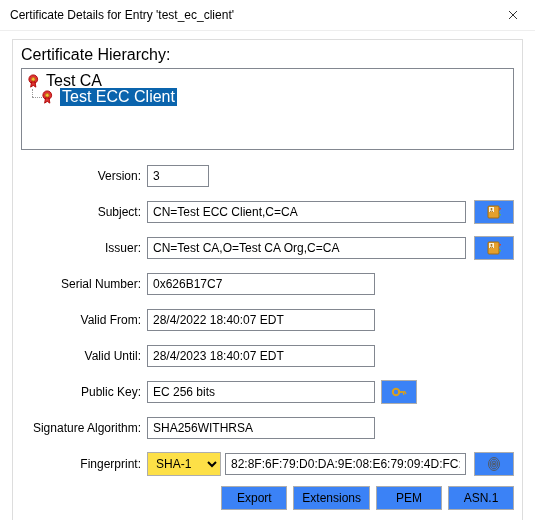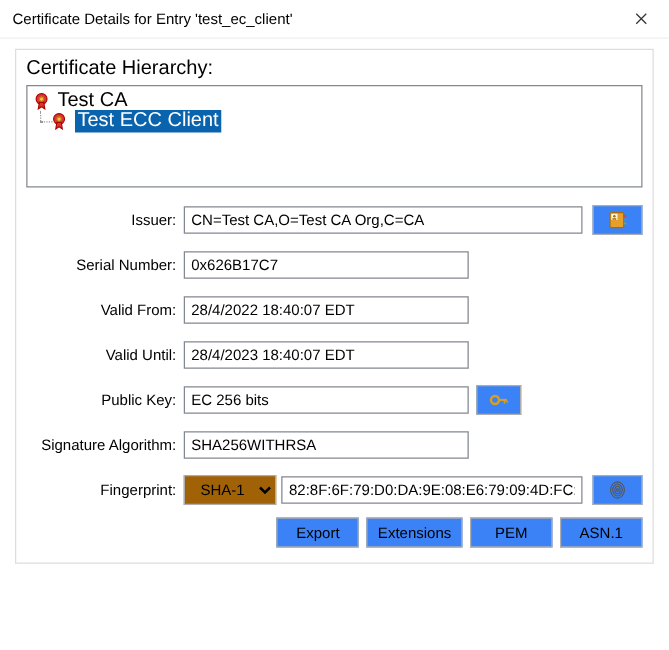--- a/index.html
+++ b/index.html
@@ -111,26 +111,25 @@
     font: inherit;
     line-height: 20px;
     color: #000;
     box-sizing: border-box;
   }
   .txt.short { width: 228px; flex: none; }
   .txt.narrow { width: 62px; flex: none; }
   select.sel {
     height: 24px;
     border: 1px solid #adadad;
-    background: #a16207;
+    background: #fde047;
     font: inherit;
     padding: 0 4px;
     width: 74px;
     box-sizing: border-box;
-    text-align: center;
   }
   .btn {
     height: 24px;
     min-width: 30px;
     border: 1px solid #adadad;
     background: #3b82f6;
     font: inherit;
     display: inline-flex;
     align-items: center;
     justify-content: center;
@@ -182,39 +181,58 @@
             <circle cx="6" cy="6" r="5" fill="#d33" stroke="#a00"></circle>
             <path d="M4 9 L3 15 L6 13 L9 15 L8 9 Z" fill="#d33" stroke="#a00"></path>
             <circle cx="6" cy="6" r="2" fill="#f8c040" stroke="#b8860b"></circle>
           </svg>
         <span class="selected">Test ECC Client</span>
       </div>
     </div>
 
     <div class="form-area">
 
-
-
-      <div class="row">
-        <div class="row-lbl">Issuer:</div>
-        <input class="txt" type="text" readonly="" value="CN=Test CA,O=Test CA Org,C=CA" style="">
+      <div class="row">
+        <div class="row-lbl">Version:</div>
+        <input class="txt narrow" type="text" readonly="" value="3" style="">
+      </div>
+
+      <div class="row">
+        <div class="row-lbl">Subject:</div>
+        <input class="txt" type="text" readonly="" value="CN=Test ECC Client,C=CA" style="">
         <button class="btn icon-btn">
           <svg width="16" height="16" viewBox="0 0 16 16">
               <rect x="2" y="2" width="11" height="12" rx="1" fill="#e5a02c" stroke="#a56c12"></rect>
               <rect x="3" y="3" width="5" height="5" fill="#fff4d9"></rect>
               <circle cx="5.5" cy="5" r="1" fill="#a56c12"></circle>
               <path d="M4 7.5 Q5.5 6.5 7 7.5" stroke="#a56c12" fill="none"></path>
               <rect x="13" y="4" width="2" height="1.5" fill="#cf4a3a"></rect>
               <rect x="13" y="7" width="2" height="1.5" fill="#4a8fcf"></rect>
               <rect x="13" y="10" width="2" height="1.5" fill="#5fb05a"></rect>
             </svg>
         </button>
       </div>
 
       <div class="row">
+        <div class="row-lbl">Issuer:</div>
+        <input class="txt" type="text" readonly="" value="CN=Test CA,O=Test CA Org,C=CA" style="">
+        <button class="btn icon-btn">
+          <svg width="16" height="16" viewBox="0 0 16 16">
+              <rect x="2" y="2" width="11" height="12" rx="1" fill="#e5a02c" stroke="#a56c12"></rect>
+              <rect x="3" y="3" width="5" height="5" fill="#fff4d9"></rect>
+              <circle cx="5.5" cy="5" r="1" fill="#a56c12"></circle>
+              <path d="M4 7.5 Q5.5 6.5 7 7.5" stroke="#a56c12" fill="none"></path>
+              <rect x="13" y="4" width="2" height="1.5" fill="#cf4a3a"></rect>
+              <rect x="13" y="7" width="2" height="1.5" fill="#4a8fcf"></rect>
+              <rect x="13" y="10" width="2" height="1.5" fill="#5fb05a"></rect>
+            </svg>
+        </button>
+      </div>
+
+      <div class="row">
         <div class="row-lbl">Serial Number:</div>
         <input class="txt short" type="text" readonly="" value="0x626B17C7" style="">
       </div>
 
       <div class="row">
         <div class="row-lbl">Valid From:</div>
         <input class="txt short" type="text" readonly="" value="28/4/2022 18:40:07 EDT" style="">
       </div>
 
       <div class="row">

